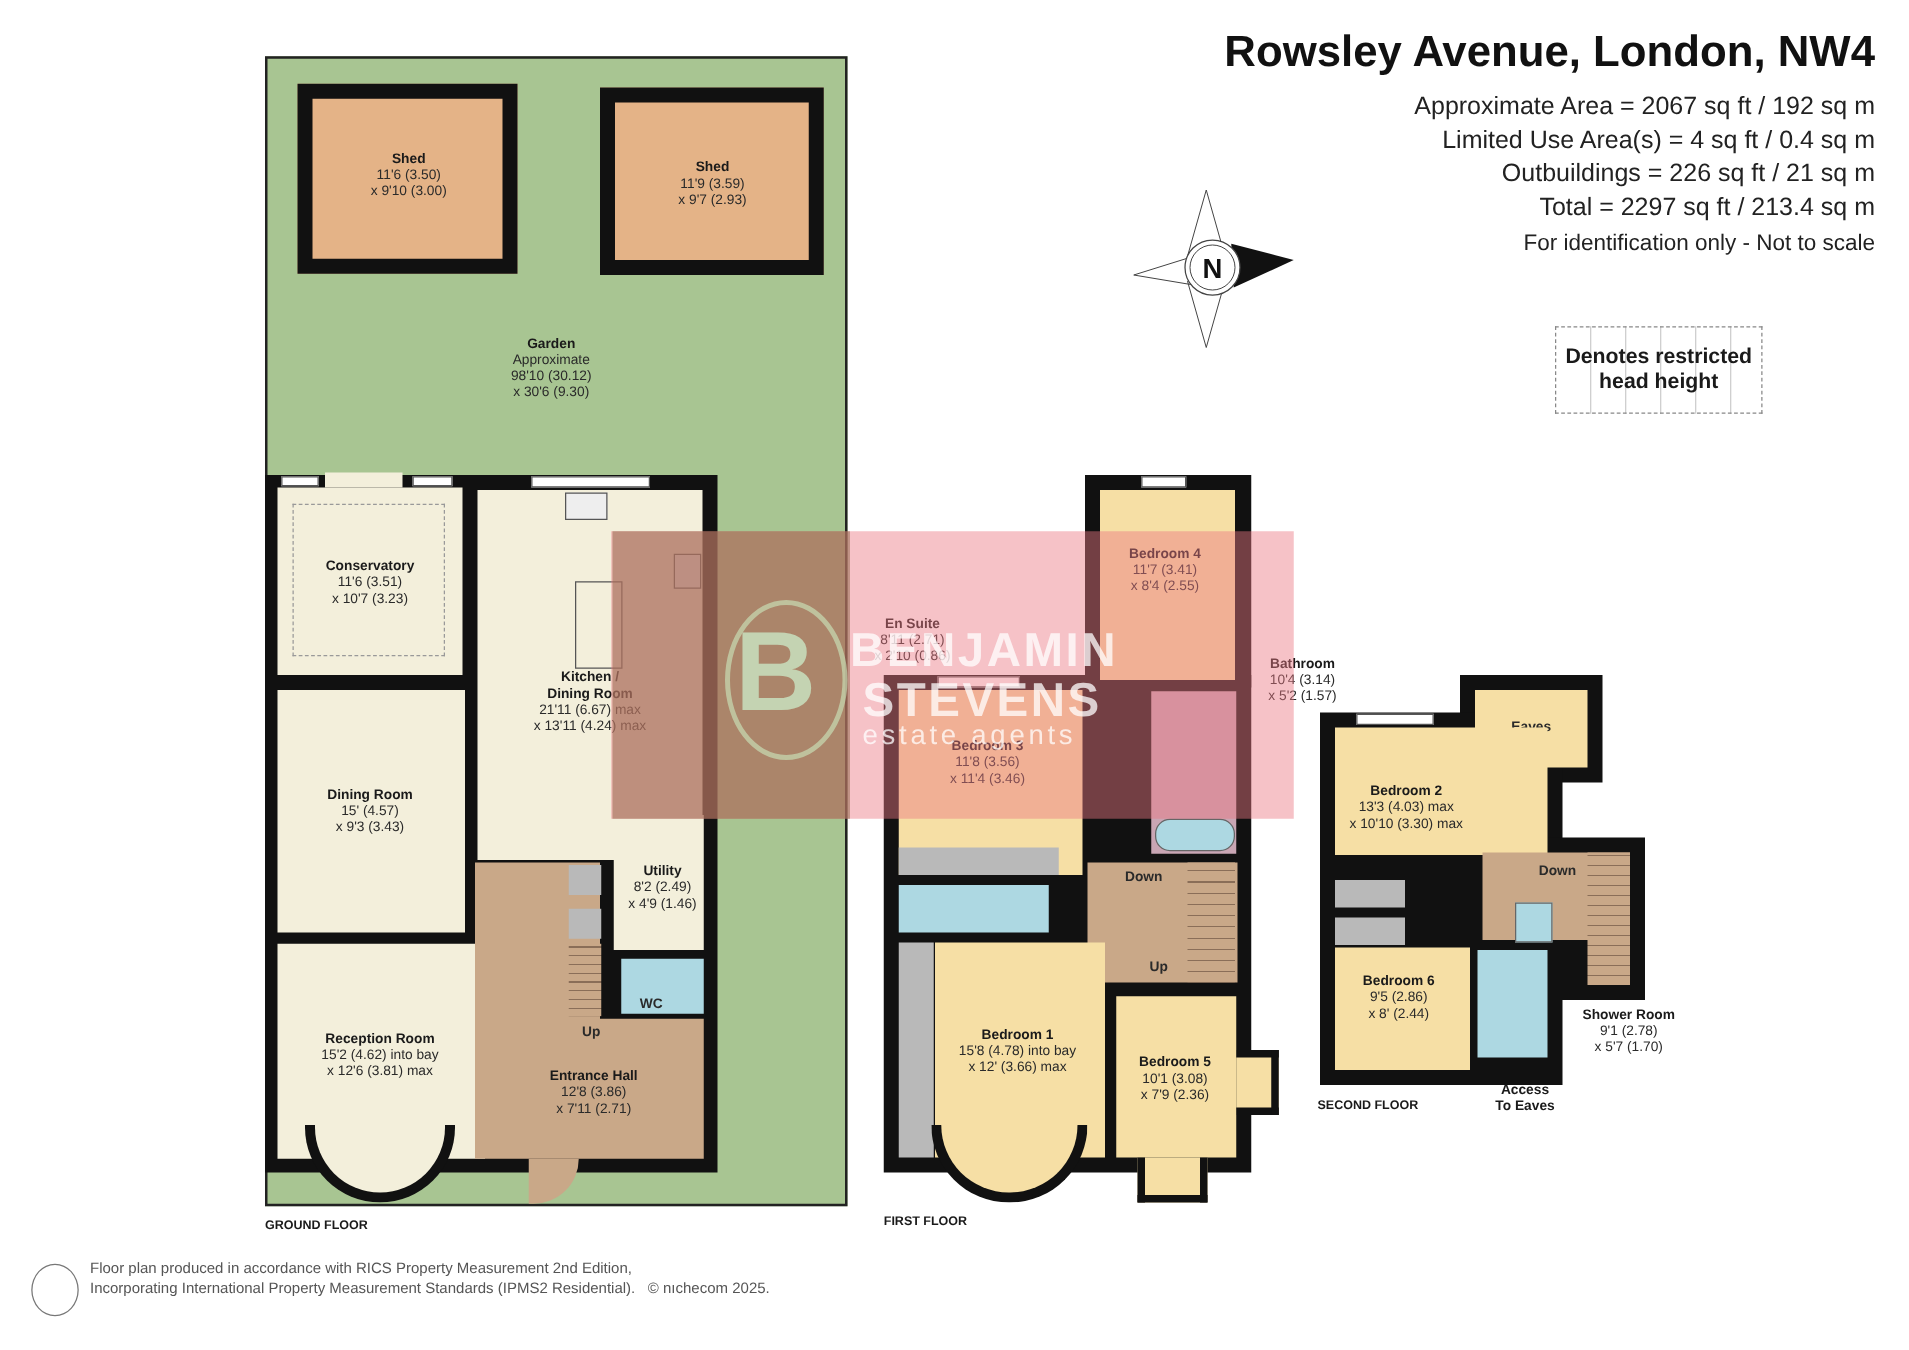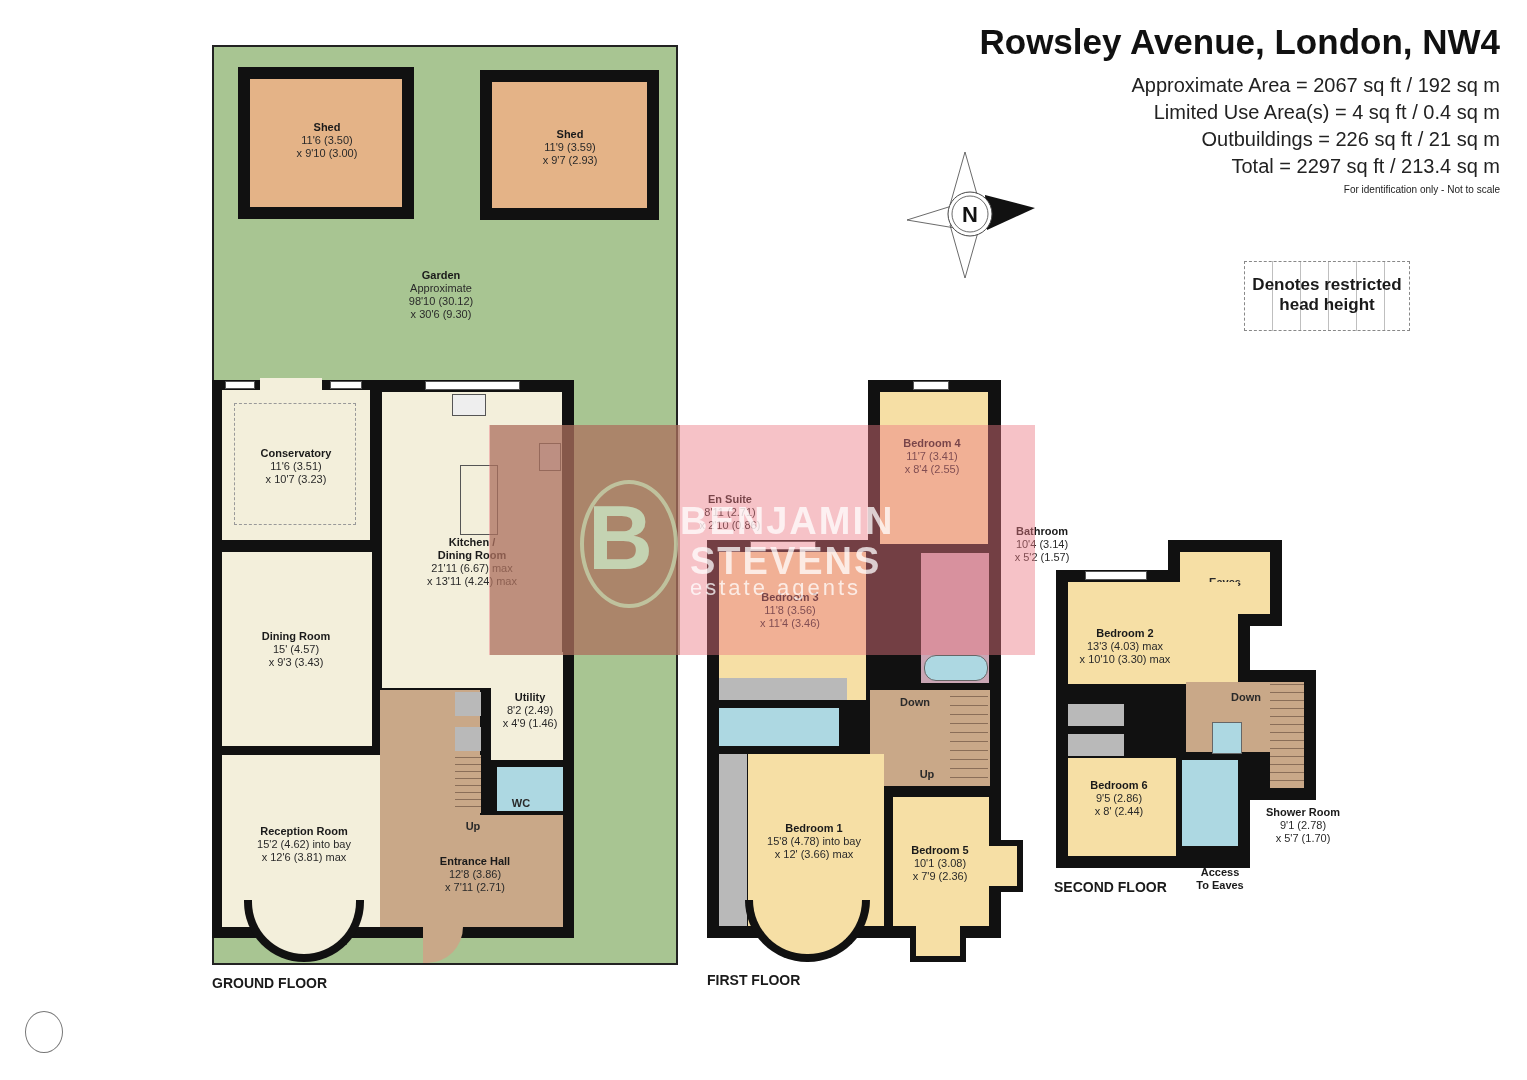--- a/index.html
+++ b/index.html
@@ -4,24 +4,24 @@
 <style>
   html, body { margin: 0; padding: 0; }
   body { width: 1527px; height: 1080px; background: #ffffff; position: relative; overflow: hidden;
          font-family: "Liberation Sans", sans-serif; color: #1a1a1a; }
   .abs { position: absolute; }
   .wall { position: absolute; background: #111111; }
   .room { position: absolute; }
   .lbl { position: absolute; text-align: center; font-size: 11px; line-height: 13px; color: #2a2a2a; white-space: nowrap; transform: translateX(-50%); }
   .lbl .nm { font-weight: bold; color: #1a1a1a; display: block; }
   .lbl span.d { display: block; }
-  .floor-label { position: absolute; font-weight: bold; font-size: 14px; color: #1a1a1a; }
+  .floor-label { position: absolute; font-weight: bold; font-size: 10px; color: #1a1a1a; }
   .title { position: absolute; right: 27px; top: 22px; font-size: 35px; font-weight: bold; color: #111; margin-left: 34px; }
   .area-line { position: absolute; right: 27px; font-size: 20px; color: #222; white-space: nowrap; }
-  .note { position: absolute; right: 27px; top: 184px; font-size: 10px; color: #222; }
+  .note { position: absolute; right: 27px; top: 184px; font-size: 18px; color: #222; }
   .cream { background: #f3efdb; }
   .tan { background: #c9a888; }
   .peach { background: #f6dfa5; }
   .blue { background: #add8e2; }
   .grey { background: #b9b9b9; }
   .mauve { background: #c9a6b4; }
   .shed { background: #e4b387; }
   .win { position: absolute; background: #ffffff; border: 1px solid #555; box-sizing: border-box; }
   .watermark { position: absolute; left: 489px; top: 425px; width: 546px; height: 230px; background: rgba(236, 120, 130, 0.45); }
   .wm-b { position: absolute; left: 490px; top: 425px; width: 190px; height: 230px; background: rgba(150, 110, 80, 0.55); }
@@ -247,13 +247,15 @@
 <div class="watermark"></div>
 <div class="wm-b"></div>
 <div class="abs" style="left:580px;top:480px;width:90px;height:120px;border:4px solid rgba(200,220,180,0.7);border-radius:50%;"></div>
 <div class="wm-text" style="left:588px;top:487px;font-size:90px;color:rgba(200,225,190,0.85);">B</div>
 <div class="wm-text" style="left:680px;top:500px;font-size:38px;text-align:center;">BENJAMIN</div>
 <div class="wm-text" style="left:690px;top:540px;font-size:38px;">STEVENS</div>
 <div class="wm-text" style="left:690px;top:575px;font-size:22px;font-weight:normal;letter-spacing:3px;">estate agents</div>
 
 <div class="footer-icon"></div>
 <div class="footer">
+  <div>Floor plan produced in accordance with RICS Property Measurement 2nd Edition,</div>
+  <div><span>Incorporating International Property Measurement Standards (IPMS2 Residential).</span>&nbsp;&nbsp;&nbsp;<span>© nıchecom 2025.</span></div>
 </div>
 
 </body></html>

